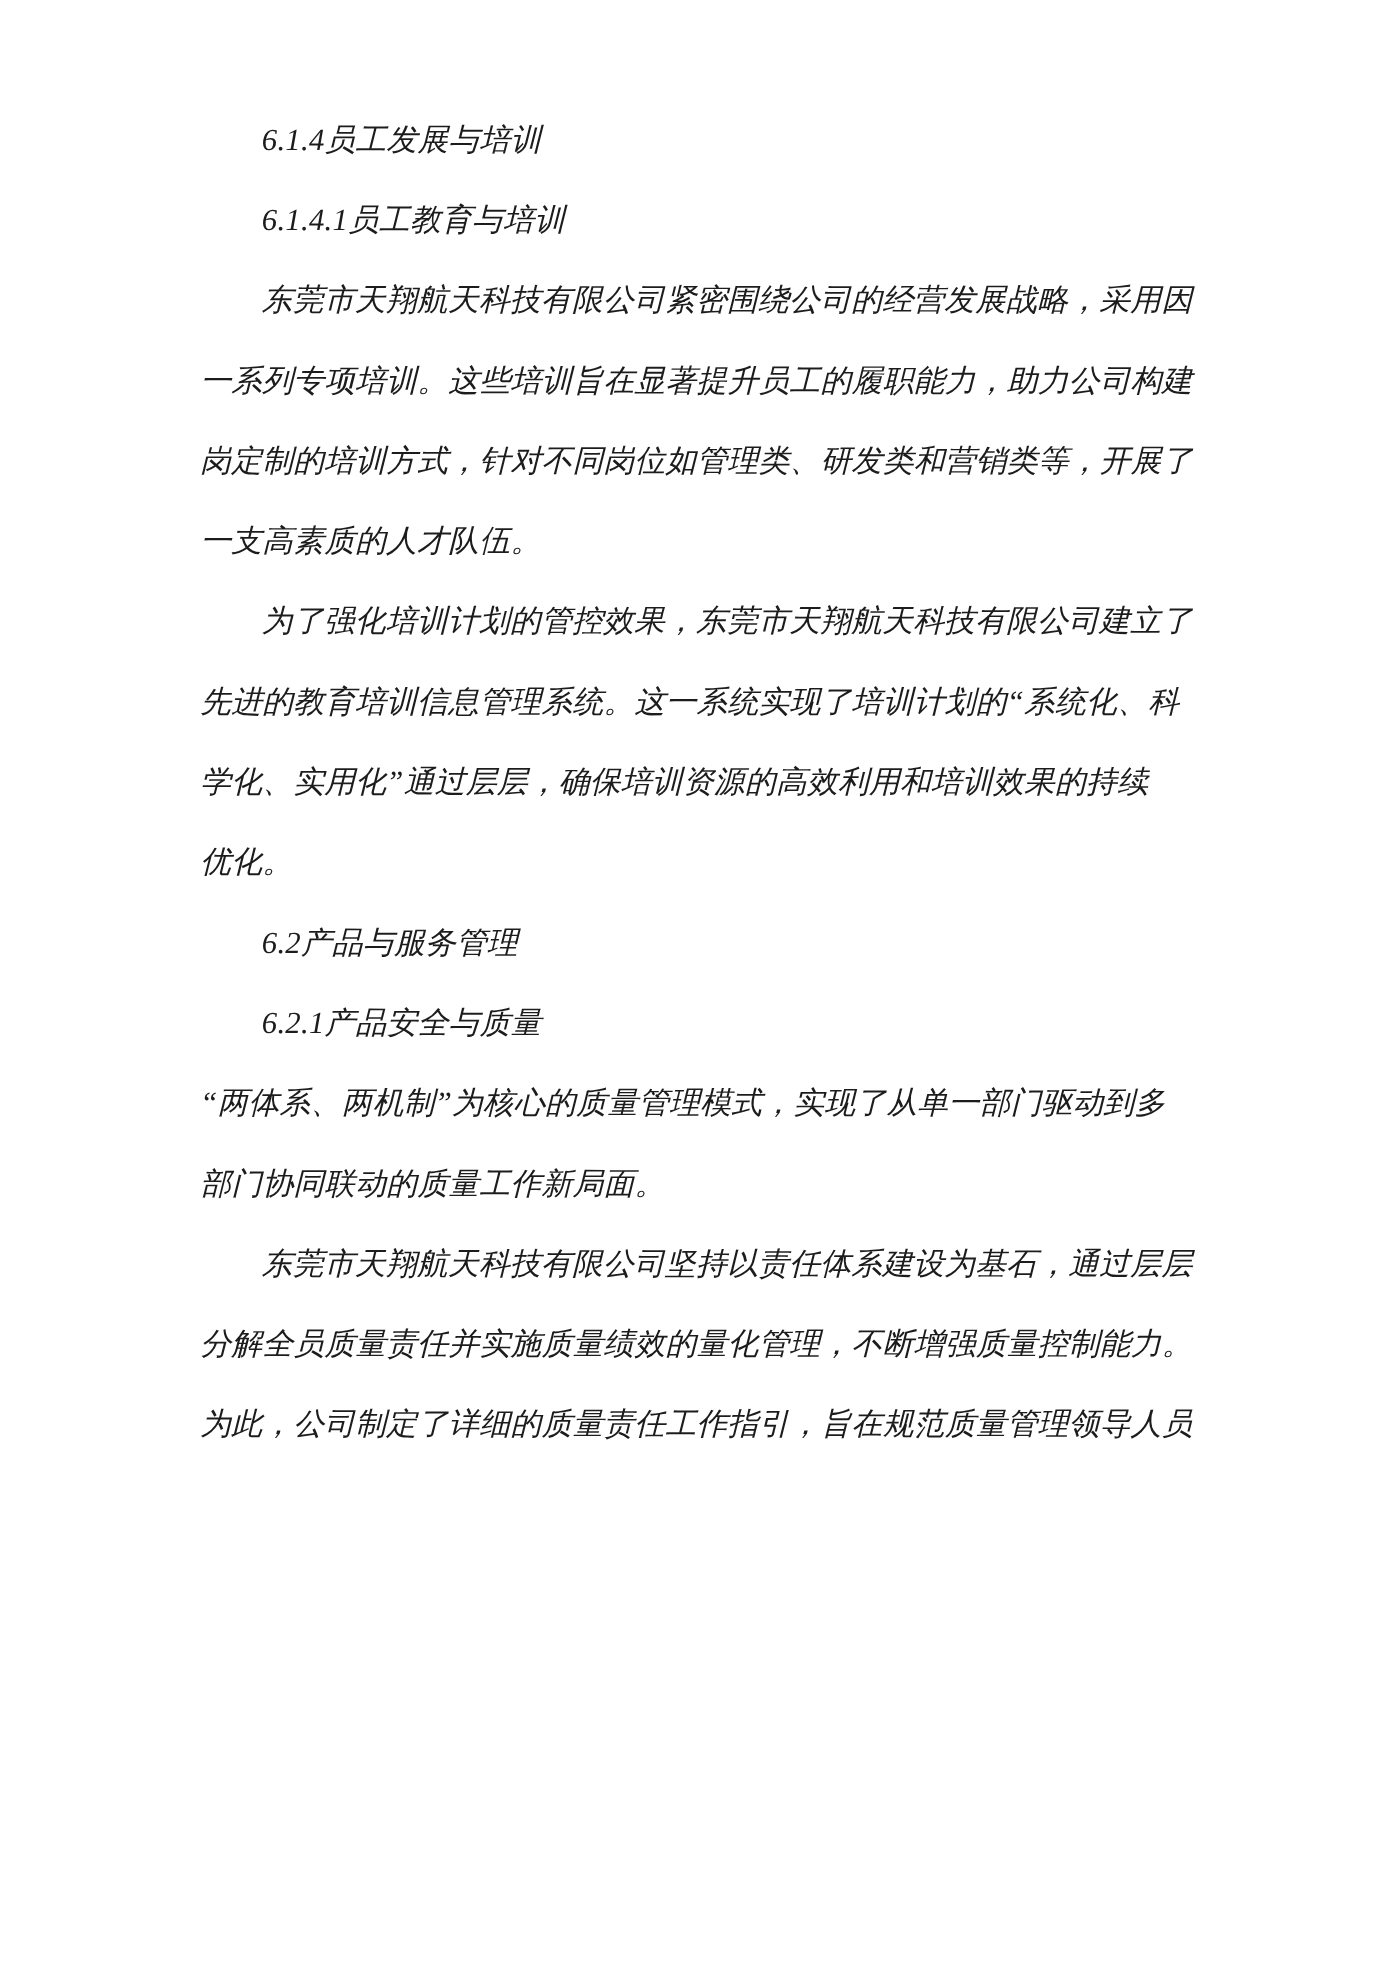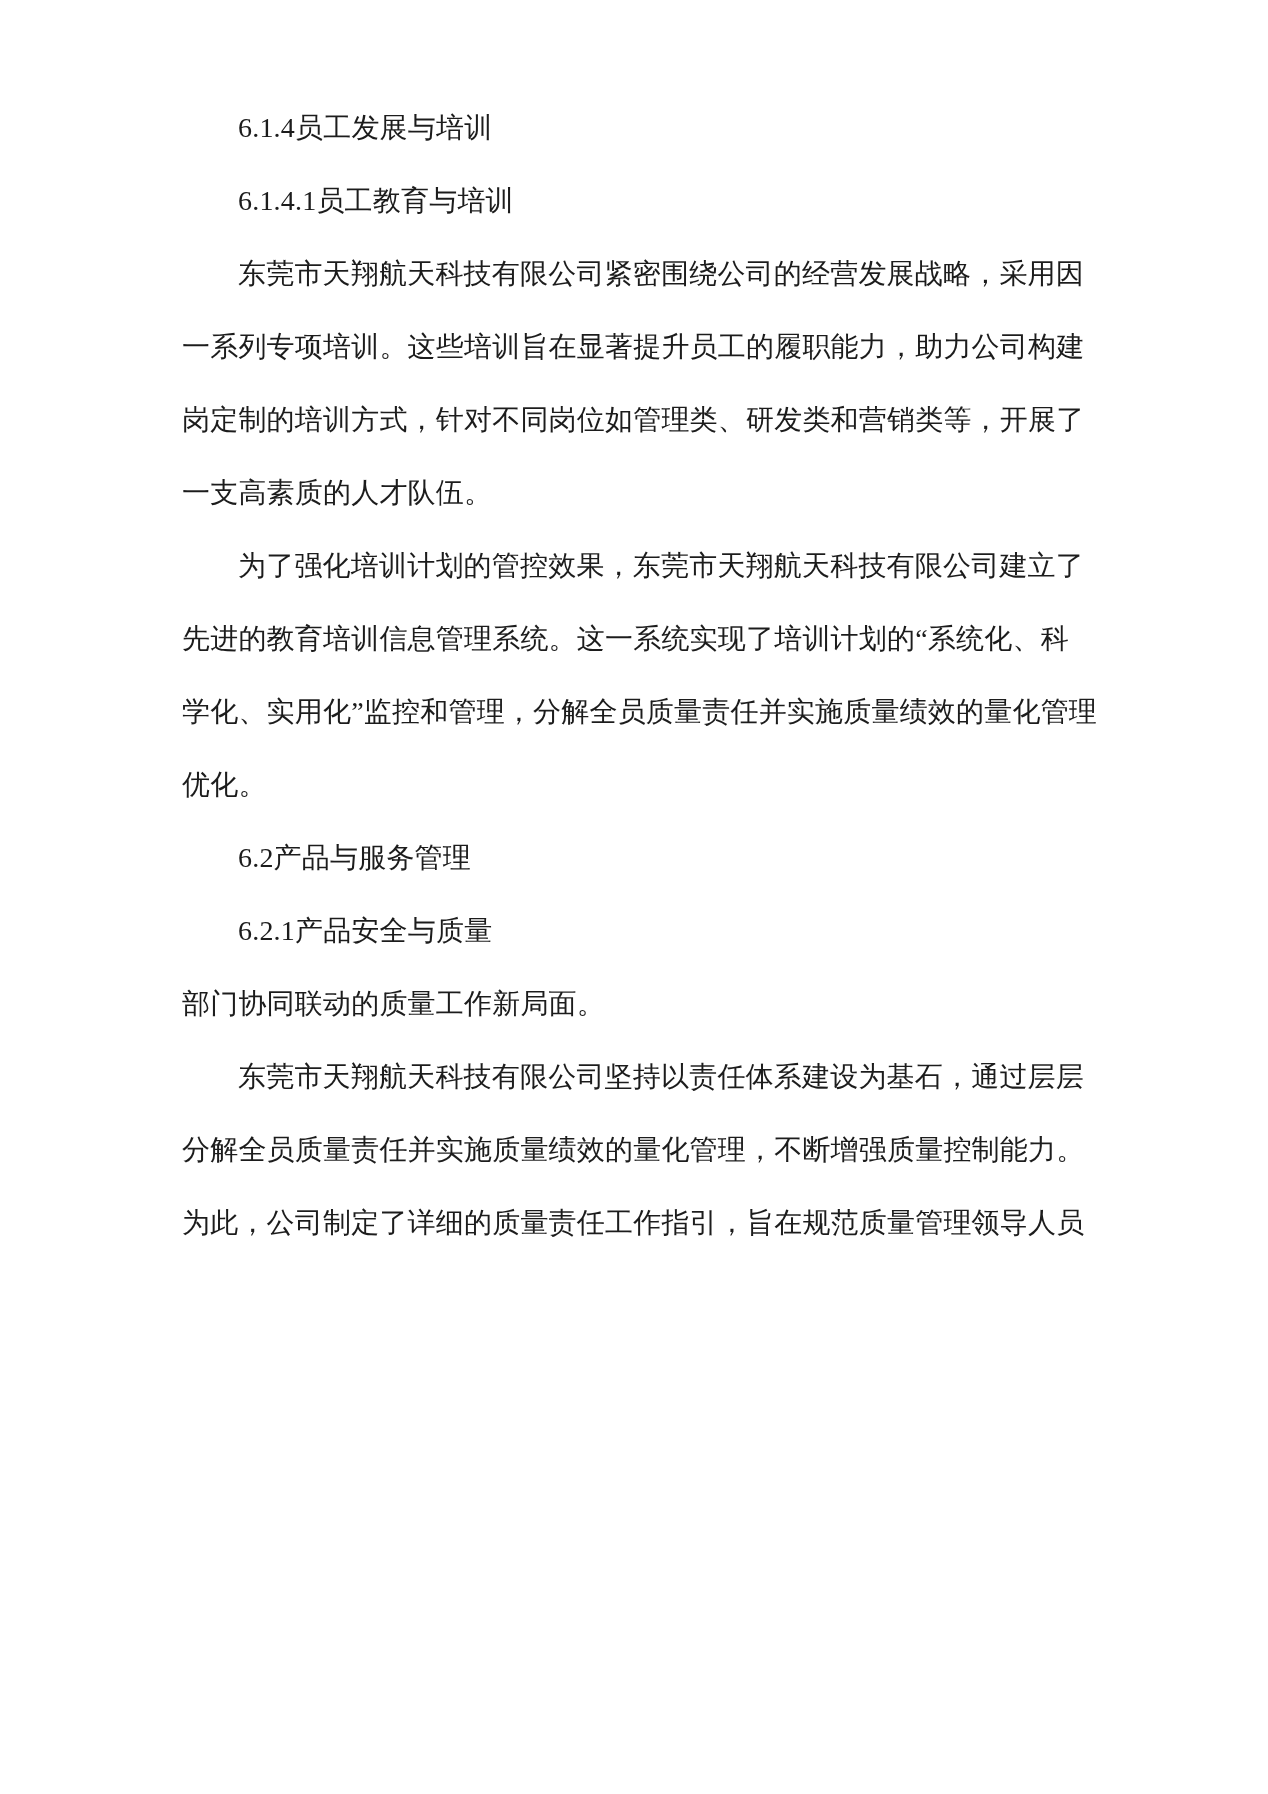--- a/index.html
+++ b/index.html
@@ -8,20 +8,21 @@
     background: #ffffff;
   }
   .page {
     position: relative;
     width: 1268px;
     height: 1442px;
     background: #ffffff;
     overflow: hidden;
     font-family: "Liberation Serif", "DejaVu Serif", serif;
     color: #1c1c1c;
+    font-style: italic;
   }
   .content {
     position: absolute;
     left: 182px;
     top: 91px;
     width: 896px;
   }
   .line {
     font-size: 28px;
     line-height: 73px;
@@ -49,23 +50,24 @@
 <div class="page" style="background: rgb(255, 255, 255); color: rgb(28, 28, 28);">
   <div class="content" id="doc-content">
       <div class="line first">6.1.4员工发展与培训</div>
       <div class="line first">6.1.4.1员工教育与培训</div>
       <div class="line first">东莞市天翔航天科技有限公司紧密围绕公司的经营发展战略，采用因</div>
       <div class="line">一系列专项培训。这些培训旨在显著提升员工的履职能力，助力公司构建</div>
       <div class="line">岗定制的培训方式，针对不同岗位如管理类、研发类和营销类等，开展了</div>
       <div class="line">一支高素质的人才队伍。</div>
       <div class="line first">为了强化培训计划的管控效果，东莞市天翔航天科技有限公司建立了</div>
       <div class="line">先进的教育培训信息管理系统。这一系统实现了培训计划的“系统化、科</div>
-      <div class="line">学化、实用化”监控和管理，分解全员质量责任并实施质量绩效的量化管理</div>
+      <div class="line">学化、实用化”通过层层，确保培训资源的高效利用和培训效果的持续</div>
       <div class="line">优化。</div>
       <div class="line first">6.2产品与服务管理</div>
       <div class="line first">6.2.1产品安全与质量</div>
+      <div class="line">“两体系、两机制”为核心的质量管理模式，实现了从单一部门驱动到多</div>
       <div class="line">部门协同联动的质量工作新局面。</div>
       <div class="line first">东莞市天翔航天科技有限公司坚持以责任体系建设为基石，通过层层</div>
       <div class="line">分解全员质量责任并实施质量绩效的量化管理，不断增强质量控制能力。</div>
       <div class="line">为此，公司制定了详细的质量责任工作指引，旨在规范质量管理领导人员</div>
     </div>
   <div class="page-num">18</div>
 </div>
 
 </body></html>

